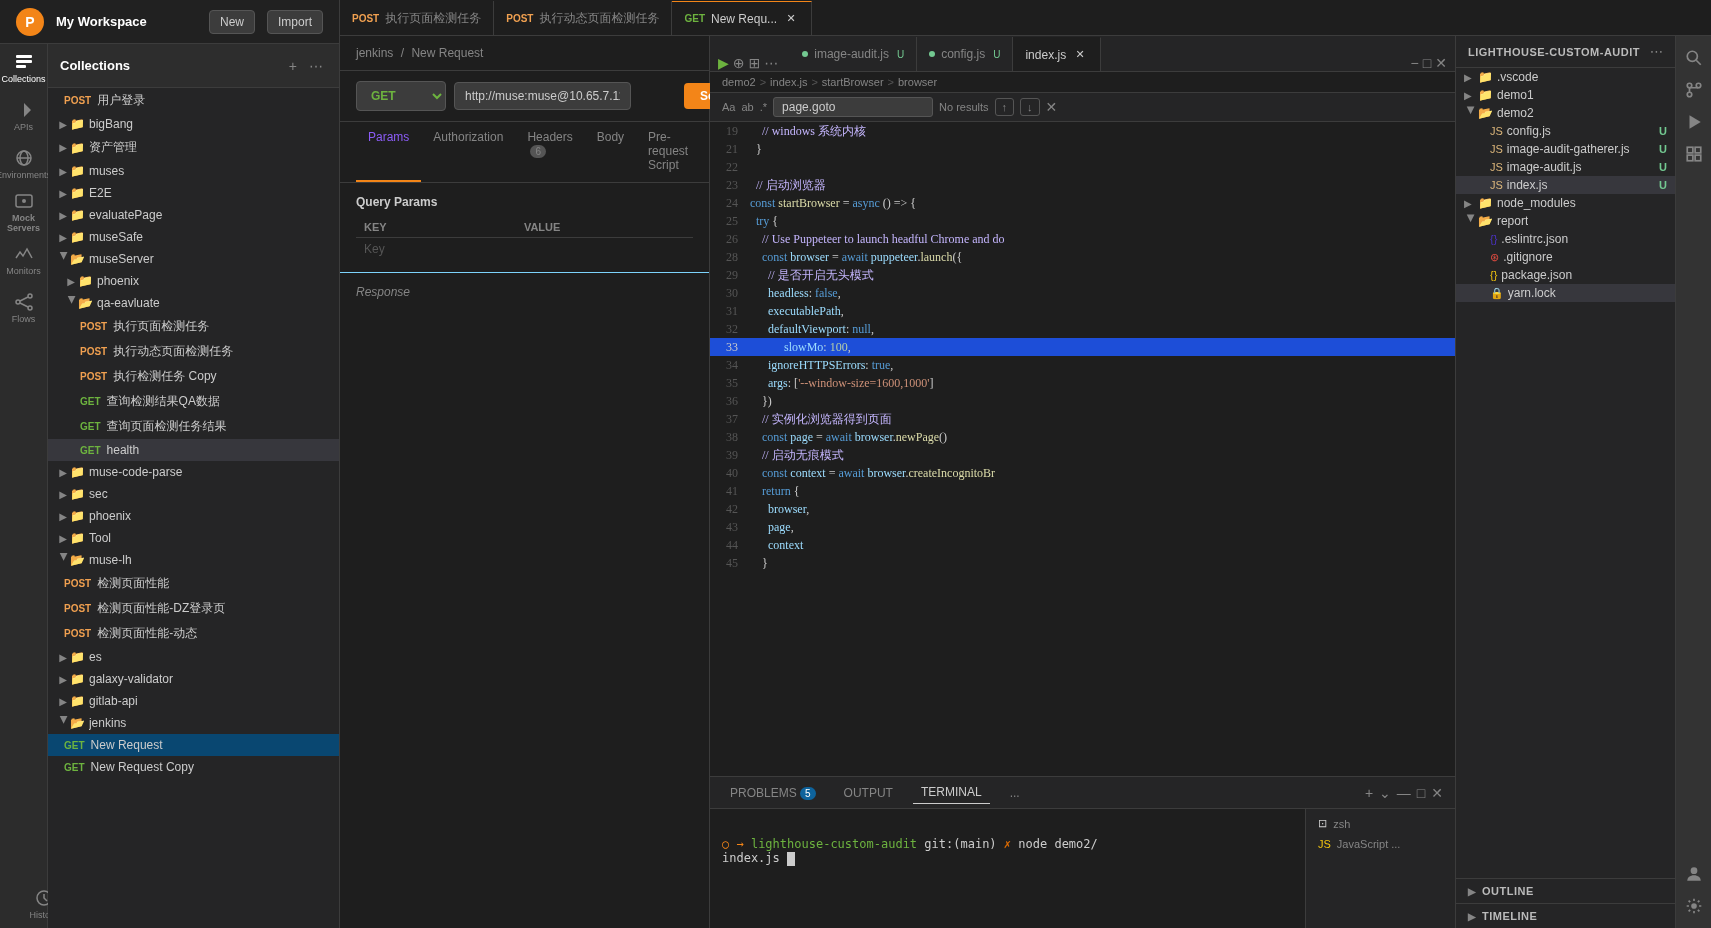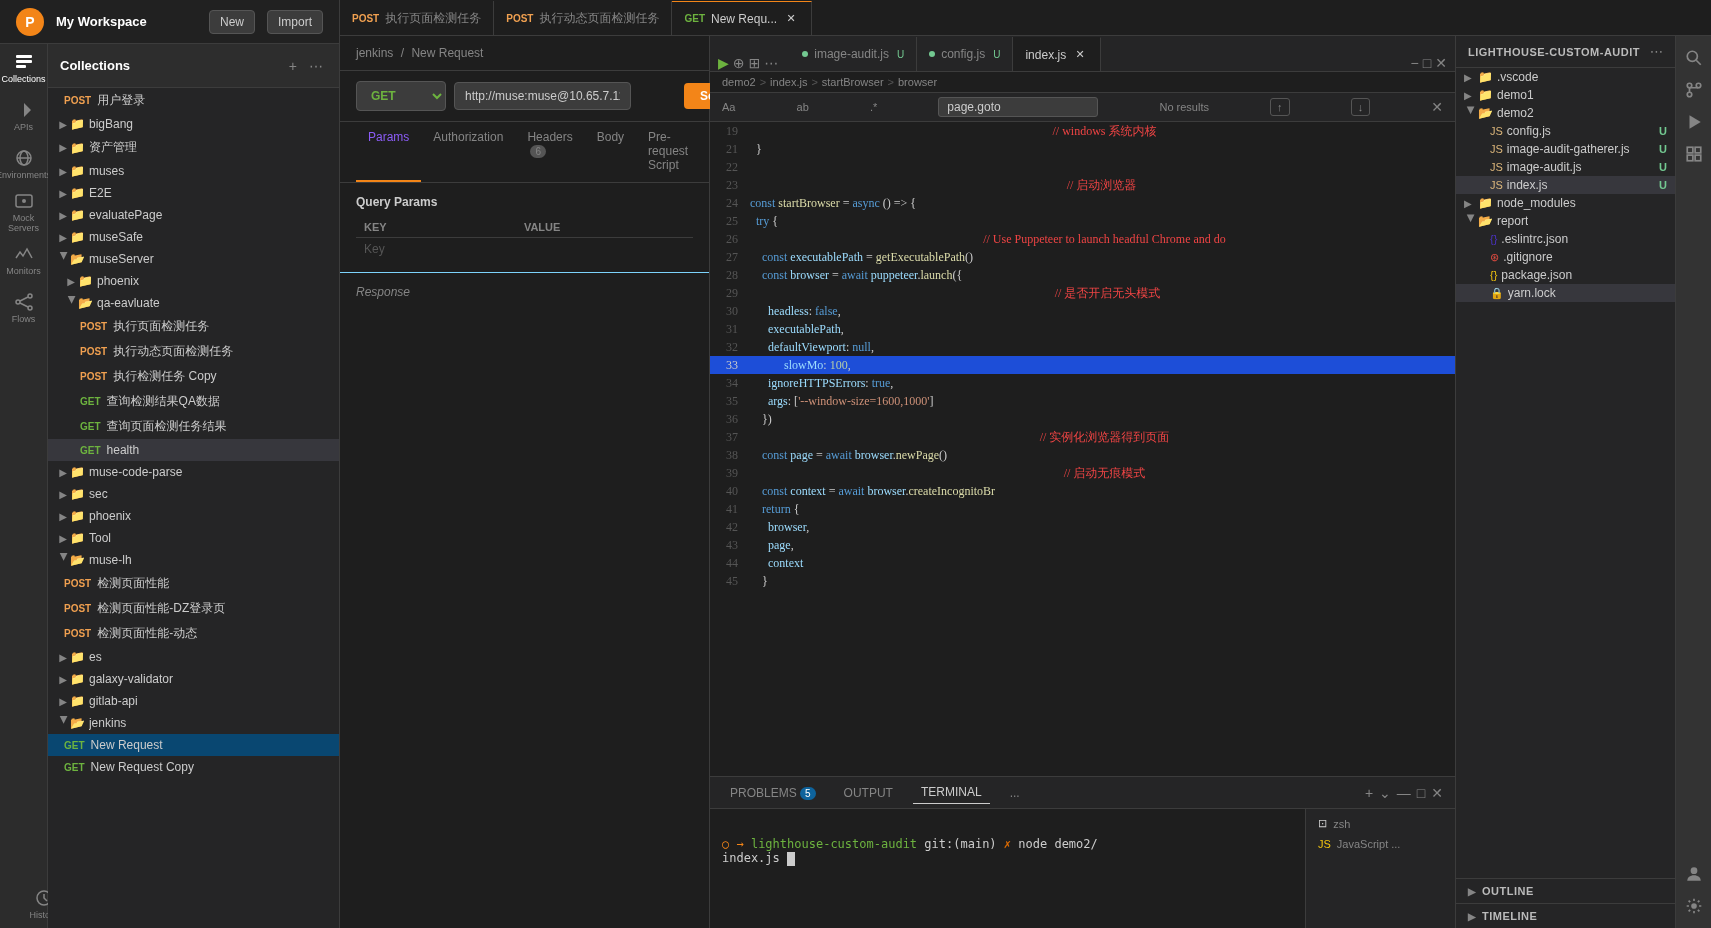--- a/index.html
+++ b/index.html
@@ -62,40 +62,40 @@
     .editor-tab { height: 34px; display: flex; align-items: center; padding: 0 12px; gap: 6px; cursor: pointer; font-size: 12px; color: #858585; border-right: 1px solid #3c3c3c; white-space: nowrap; }
     .editor-tab.active { background: #1e1e1e; color: #cccccc; border-top: 1px solid #1e1e1e; }
     .editor-tab .dot { width: 6px; height: 6px; border-radius: 50%; background: #3d9963; display: inline-block; }
     .editor-tab .dot-u { background: #73c991; }
 
     
     .editor-breadcrumb { padding: 4px 12px; font-size: 11px; color: #858585; border-bottom: 1px solid #3c3c3c; display: flex; align-items: center; gap: 4px; }
     .editor-breadcrumb .sep { color: #555; }
 
     
-    .find-bar { padding: 4px 12px; background: #252526; border-bottom: 1px solid #3c3c3c; display: flex; align-items: center; gap: 6px; justify-content: space-between; }
+    .find-bar { padding: 4px 12px; background: #252526; border-bottom: 1px solid #3c3c3c; display: flex; align-items: center; gap: 6px; }
     .find-input { background: #3c3c3c; border: 1px solid #555; border-radius: 3px; padding: 2px 8px; color: #cccccc; font-size: 12px; width: 160px; }
     .find-result { font-size: 11px; color: #858585; }
     .find-btn { background: none; border: 1px solid #555; border-radius: 3px; color: #858585; font-size: 11px; padding: 2px 6px; cursor: pointer; }
     .find-close { background: none; border: none; color: #858585; cursor: pointer; font-size: 14px; }
 
     
     .code-editor { flex: 1; overflow-y: auto; font-family: Liberation Serif, serif; font-size: 12px; line-height: 18px; }
     .code-editor::-webkit-scrollbar { width: 6px; }
     .code-editor::-webkit-scrollbar-thumb { background: #555; border-radius: 3px; }
     .code-line { display: flex; padding: 0 0; }
     .line-num { width: 40px; text-align: right; padding-right: 12px; color: #555; user-select: none; flex-shrink: 0; padding-left: 4px; }
     .line-num.active { color: #cccccc; }
     .line-content { flex: 1; padding-right: 8px; white-space: pre; }
     .code-line.highlighted { background: #1d4ed8; gap: 16px; }
 
     
     .kw { color: #569cd6; }
     .str { color: #ce9178; }
-    .cmt { color: #ef4444; text-align: center; }
+    .cmt { color: #c4b5fd; }
     .fn { color: #dcdcaa; }
     .num { color: #b5cea8; }
     .var { color: #9cdcfe; }
     .prop { color: #9cdcfe; }
 
     
     .terminal-panel { height: 152px; background: #1e1e1e; border-top: 1px solid #3c3c3c; display: flex; flex-direction: column; }
     .terminal-tabs { height: 32px; background: #252526; display: flex; align-items: center; padding: 0 12px; border-bottom: 1px solid #3c3c3c; gap: 12px; }
     .terminal-tab { font-size: 12px; color: #858585; cursor: pointer; padding: 4px 8px; }
     .terminal-tab.active { color: #cccccc; border-bottom: 1px solid #cccccc; }
@@ -177,21 +177,21 @@
           <span class="ps-icon-label">APIs</span>
         </div>
         <div class="ps-icon" style="flex-direction:column;">
           <svg viewBox="0 0 20 20" width="20" height="20" fill="currentColor">
               <circle cx="10" cy="10" r="7" fill="none" stroke="currentColor" stroke-width="1.5"></circle>
               <ellipse cx="10" cy="10" rx="4" ry="7" fill="none" stroke="currentColor" stroke-width="1.5"></ellipse>
               <line x1="3" y1="10" x2="17" y2="10" stroke="currentColor" stroke-width="1.5"></line>
             </svg>
           <span class="ps-icon-label">Environments</span>
         </div>
-        <div class="ps-icon" style="flex-direction:column;">
+        <div class="ps-icon" style="flex-direction:column;font-weight:bold;">
           <svg viewBox="0 0 20 20" width="20" height="20" fill="currentColor">
               <rect x="2" y="4" width="16" height="12" rx="2" fill="none" stroke="currentColor" stroke-width="1.5"></rect>
               <circle cx="10" cy="10" r="2"></circle>
             </svg>
           <span class="ps-icon-label">Mock Servers</span>
         </div>
         <div class="ps-icon" style="flex-direction:column;">
           <svg viewBox="0 0 20 20" width="20" height="20" fill="currentColor">
               <polyline points="2,14 6,8 9,12 13,5 18,14" fill="none" stroke="currentColor" stroke-width="1.5"></polyline>
             </svg>
@@ -549,24 +549,20 @@
             </div>
           <div class="code-line">
               <span class="line-num">25</span>
               <span class="line-content">  <span class="kw">try</span> {</span>
             </div>
           <div class="code-line">
               <span class="line-num">26</span>
               <span class="line-content cmt">    // Use Puppeteer to launch headful Chrome and do</span>
             </div>
           <div class="code-line">
-              <span class="line-num">27</span>
-              <span class="line-content">    <span class="kw">const</span> <span class="var">executablePath</span> = <span class="fn">getExecutablePath</span>()</span>
-            </div>
-          <div class="code-line">
               <span class="line-num">28</span>
               <span class="line-content">    <span class="kw">const</span> <span class="var">browser</span> = <span class="kw">await</span> <span class="var">puppeteer</span>.<span class="fn">launch</span>({</span>
             </div>
           <div class="code-line">
               <span class="line-num">29</span>
               <span class="line-content cmt">      // 是否开启无头模式</span>
             </div>
           <div class="code-line">
               <span class="line-num">30</span>
               <span class="line-content">      <span class="prop">headless</span>: <span class="kw">false</span>,</span>

